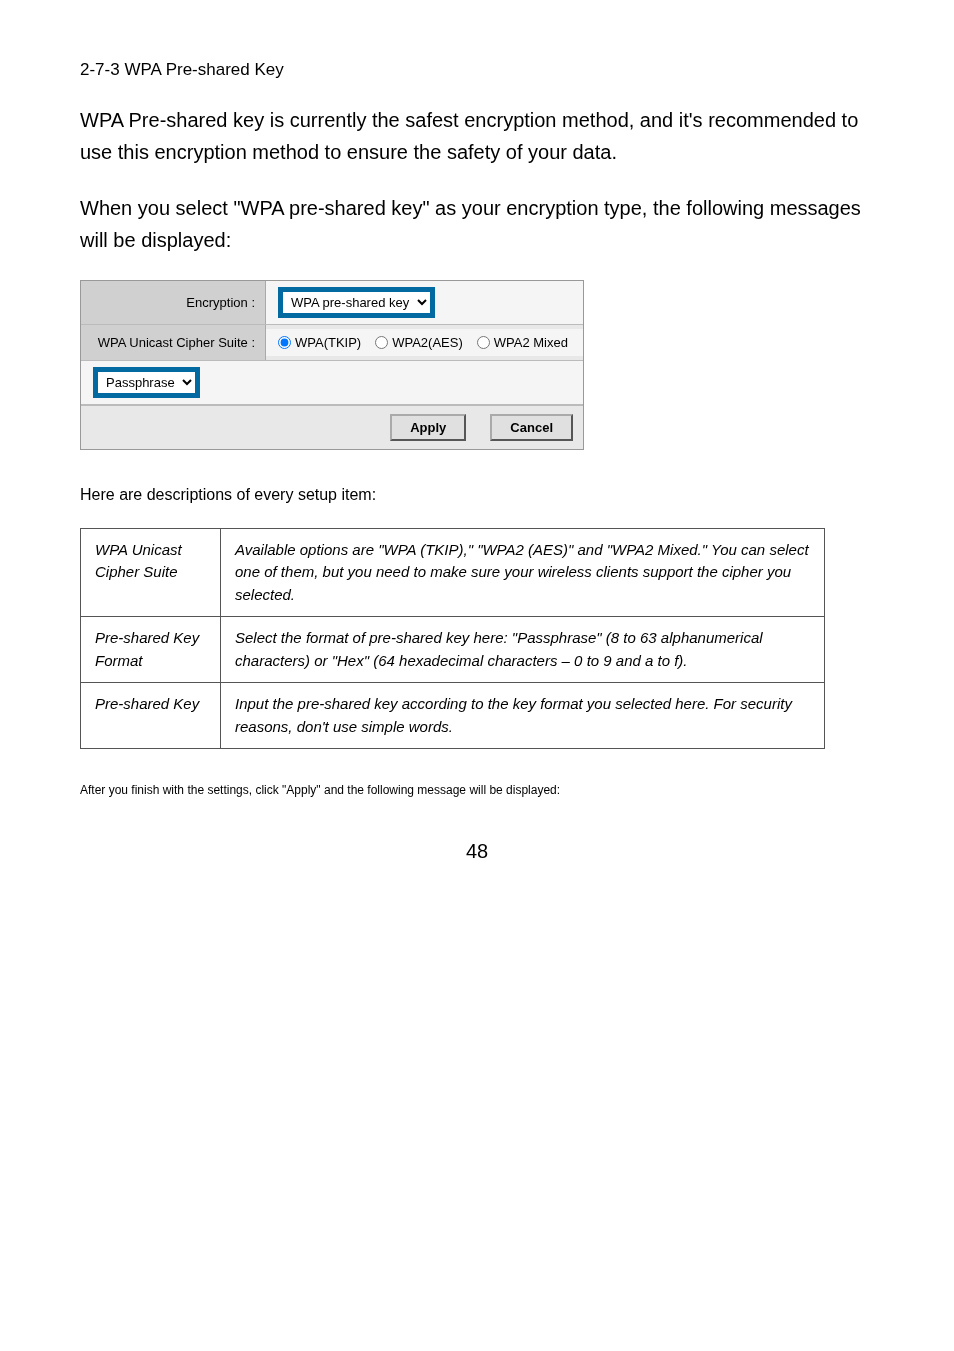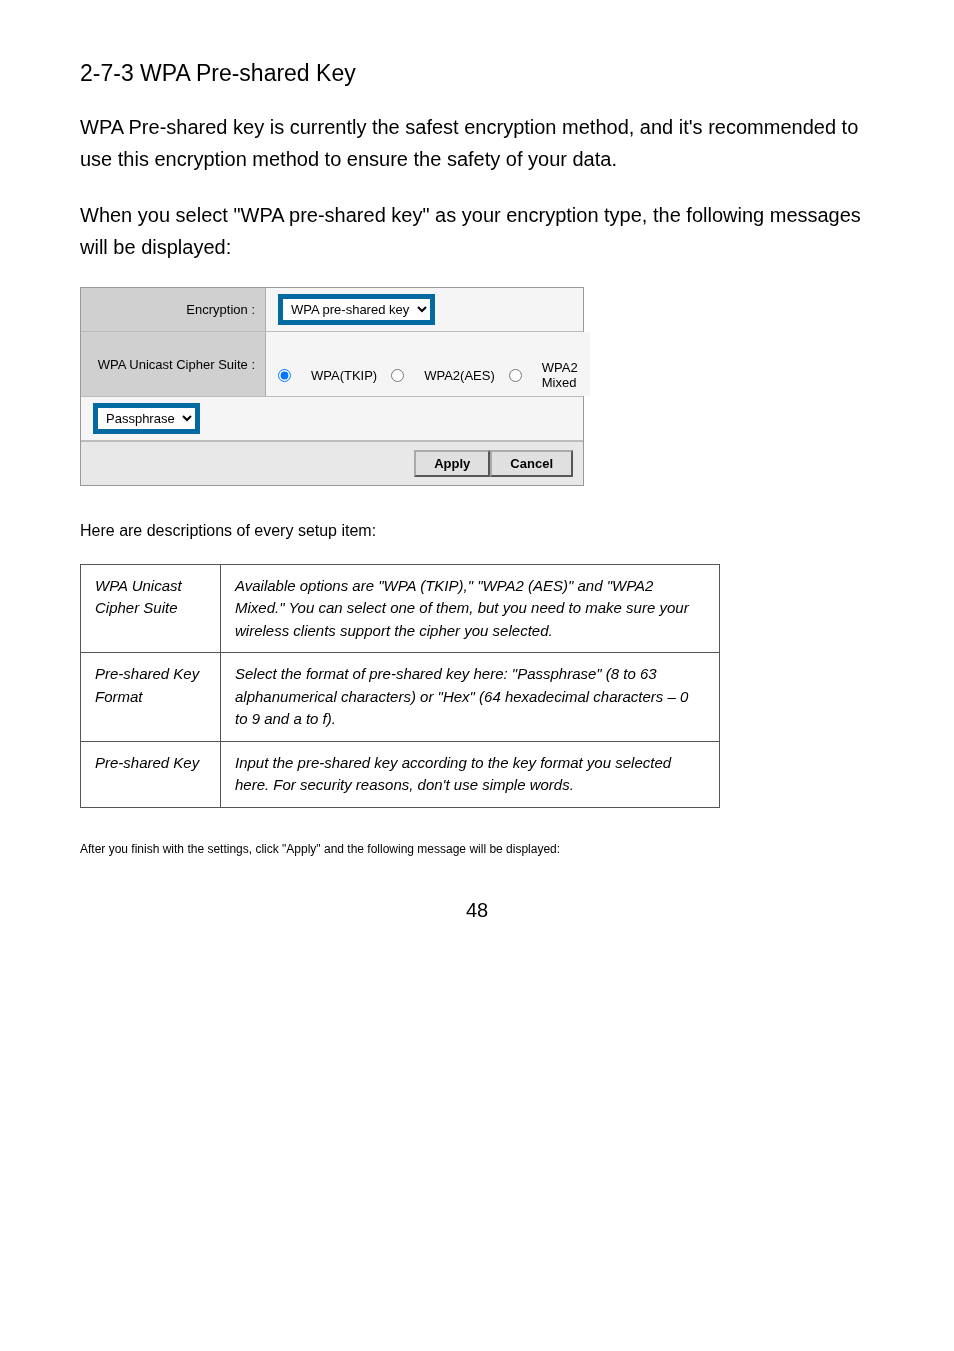--- a/index.html
+++ b/index.html
@@ -6,21 +6,21 @@
     body {
       background: #ffffff;
       font-family: Arial, sans-serif;
       font-size: 16px;
       color: #000000;
       width: 954px;
       min-height: 1351px;
       padding: 60px 80px;
     }
     .section-title {
-      font-size: 23px;
+      font-size: 17px;
       font-weight: normal;
       margin-bottom: 24px;
     }
     .intro-text {
       font-size: 20px;
       line-height: 1.6;
       margin-bottom: 24px;
     }
     .form-panel {
       border: 1px solid #999;
@@ -68,23 +68,22 @@
       background: white;
     }
     .radio-group {
       display: flex;
       align-items: center;
       gap: 14px;
     }
     .radio-item {
       display: flex;
       align-items: center;
-      gap: 20px;
-      font-size: 13px;
-      margin-top: 22px;
+      gap: 4px;
+      font-size: 13px;
     }
     input[type="radio"] {
       margin: 0;
     }
     .psk-input {
       border: 1px solid #888;
       background: white;
       padding: 2px 6px;
       font-size: 13px;
       width: 200px;
@@ -98,21 +97,21 @@
       cursor: pointer;
       font-weight: bold;
     }
     .desc-text {
       font-size: 16px;
       line-height: 1.6;
       margin-bottom: 20px;
     }
     .info-table {
       border-collapse: collapse;
-      width: 640px;
+      width: 745px;
       margin-bottom: 32px;
     }
     .info-table td {
       border: 1px solid #555;
       padding: 10px 14px;
       vertical-align: top;
       font-style: italic;
       font-size: 15px;
       line-height: 1.5;
     }
@@ -128,21 +127,21 @@
     }
     .page-number {
       text-align: center;
       font-size: 20px;
       margin-top: 40px;
     }
     .buttons-row-outer {
       display: flex;
       justify-content: flex-end;
       padding: 8px 10px;
-      gap: 0;
+      gap: 24px;
       background: #e8e8e8;
       border-top: 1px solid #bbb;
     }
   </style>
 </head>
 <body>
 
 <h1 class="section-title">2-7-3 WPA Pre-shared Key</h1>
 
 <p class="intro-text">WPA Pre-shared key is currently the safest encryption method, and it's recommended to use this encryption method to ensure the safety of your data.</p>

